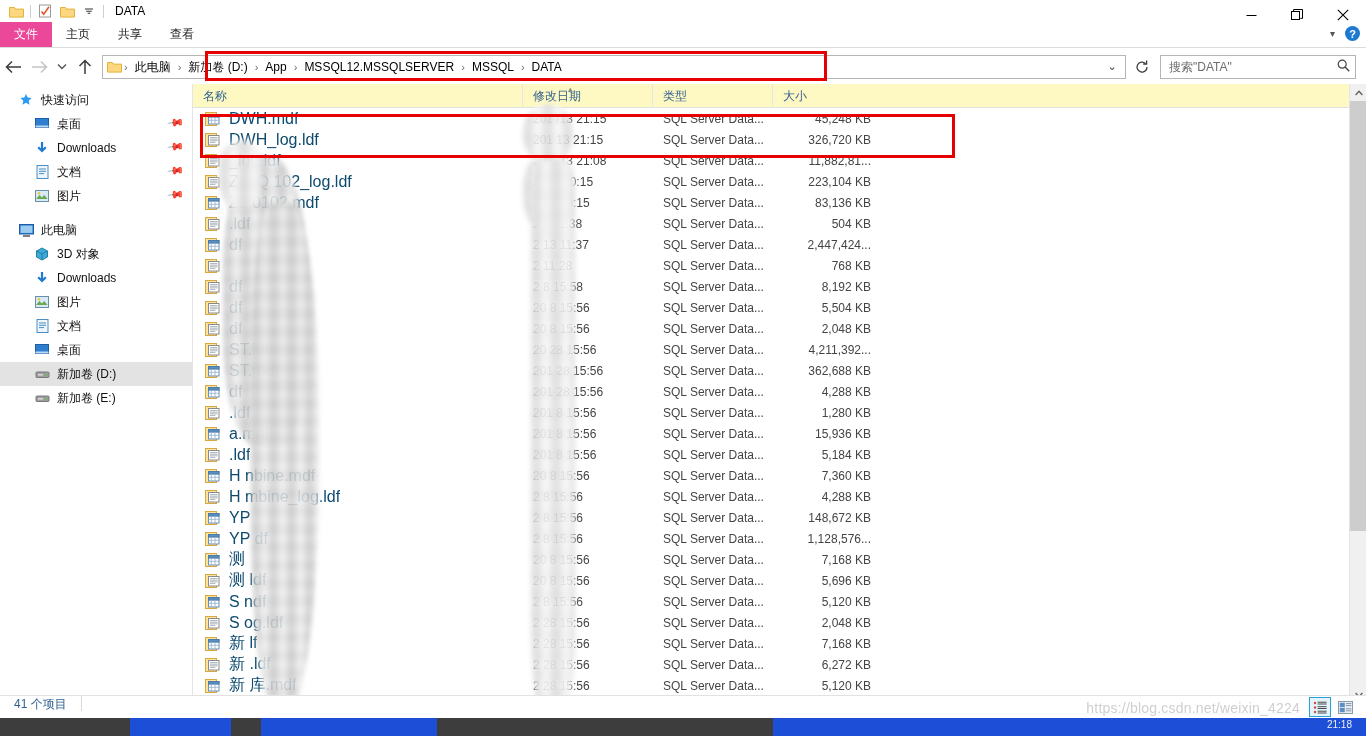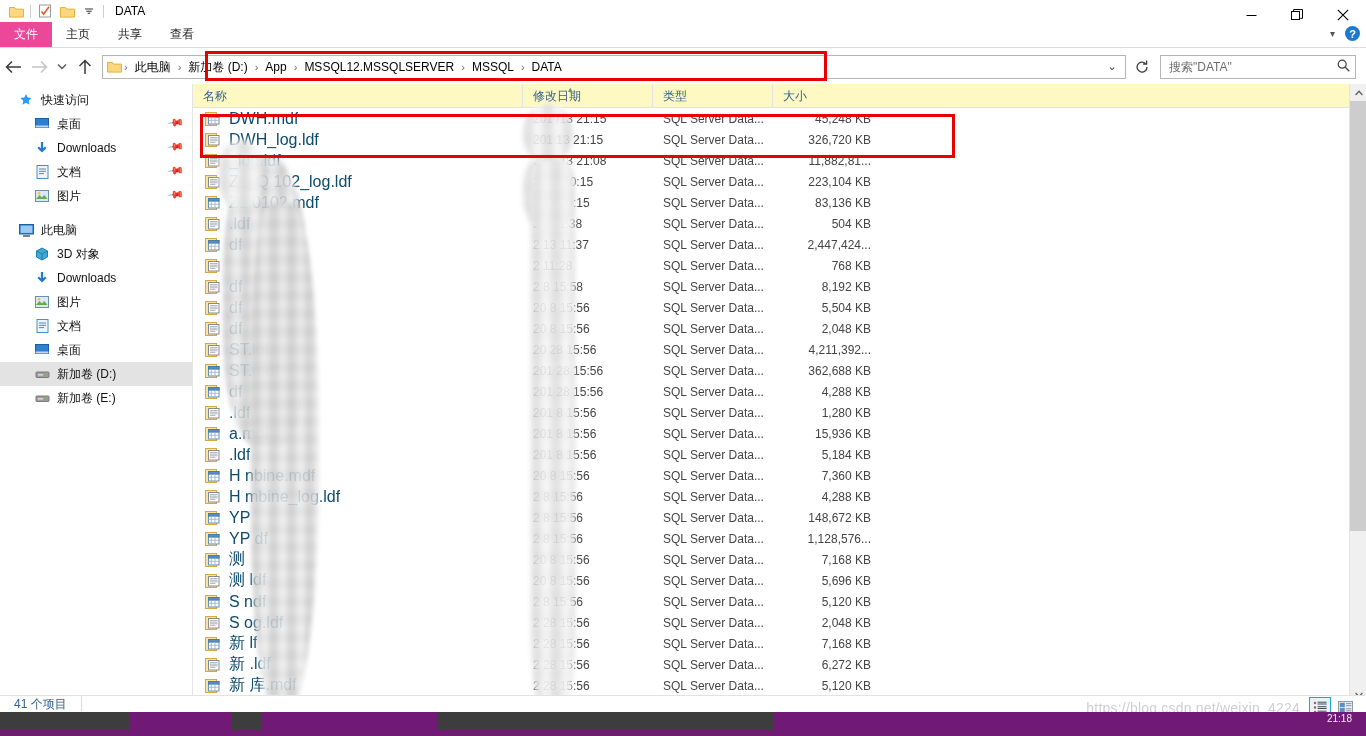--- a/index.html
+++ b/index.html
@@ -171,21 +171,21 @@
     width: 22px; height: 20px; display: flex; align-items: center; justify-content: center;
   }
   .vbtn.active { border: 1px solid #26a0da; background: #e5f3fb; }
 
   .watermark {
     position: absolute; right: 66px; bottom: 20px; font-size: 14px; color: #cfcfcf;
     white-space: nowrap; letter-spacing: .2px;
   }
 
   
-  .taskbar { position: absolute; bottom: 0; left: 0; width: 1366px; height: 24px; background: #701a75; padding-left: 36px; }
+  .taskbar { position: absolute; bottom: 0; left: 0; width: 1366px; height: 18px; background: #1d4ed8; padding-left: 36px; }
   .tb-seg { position: absolute; top: 0; height: 18px; background: #3d3d3d; }
   .tb-clock { position: absolute; right: 14px; top: 1px; font-size: 10px; color: #efefef; }
 
   
   .annot { position: absolute; border: 3px solid #e60000; pointer-events: none; }
 </style>
 </head>
 <body>
 
 <div class="window">

